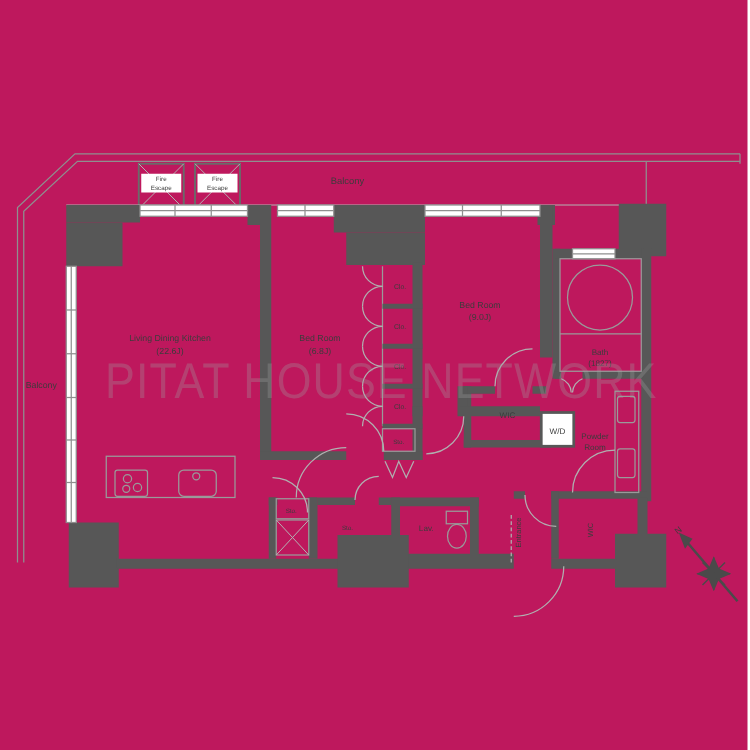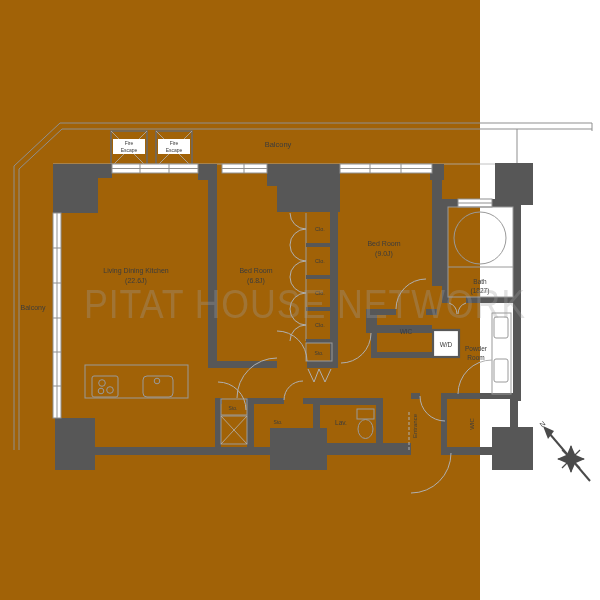--- a/index.html
+++ b/index.html
@@ -1,16 +1,16 @@
 <!DOCTYPE html>
 <html><head>
 <meta charset="utf-8">
 <style>
   html,body{margin:0;padding:0;background:#ffffff;width:600px;height:600px;overflow:hidden;}
-  .stage{width:480px;height:600px;position:relative;background:#a16207;}
+  .stage{width:598px;height:600px;position:relative;background:#be185d;}
   svg{display:block;}
   .wall{fill:#575757;stroke:none;}
   .bound{fill:none;stroke:#8f8f8f;stroke-width:1;}
   .thin{fill:none;stroke:#9a9a9a;stroke-width:1;}
   .thind{fill:none;stroke:#b3b3b3;stroke-width:0.8;}
   .door{fill:none;stroke:#b0b0b0;stroke-width:1;}
   .win{fill:#ffffff;stroke:#8f8f8f;stroke-width:1;}
   .tick{stroke:#8f8f8f;stroke-width:1;}
   .divd{fill:#575757;}
   .lbl{fill:#3c3c3c;font-family:"Liberation Sans","DejaVu Sans",sans-serif;}

